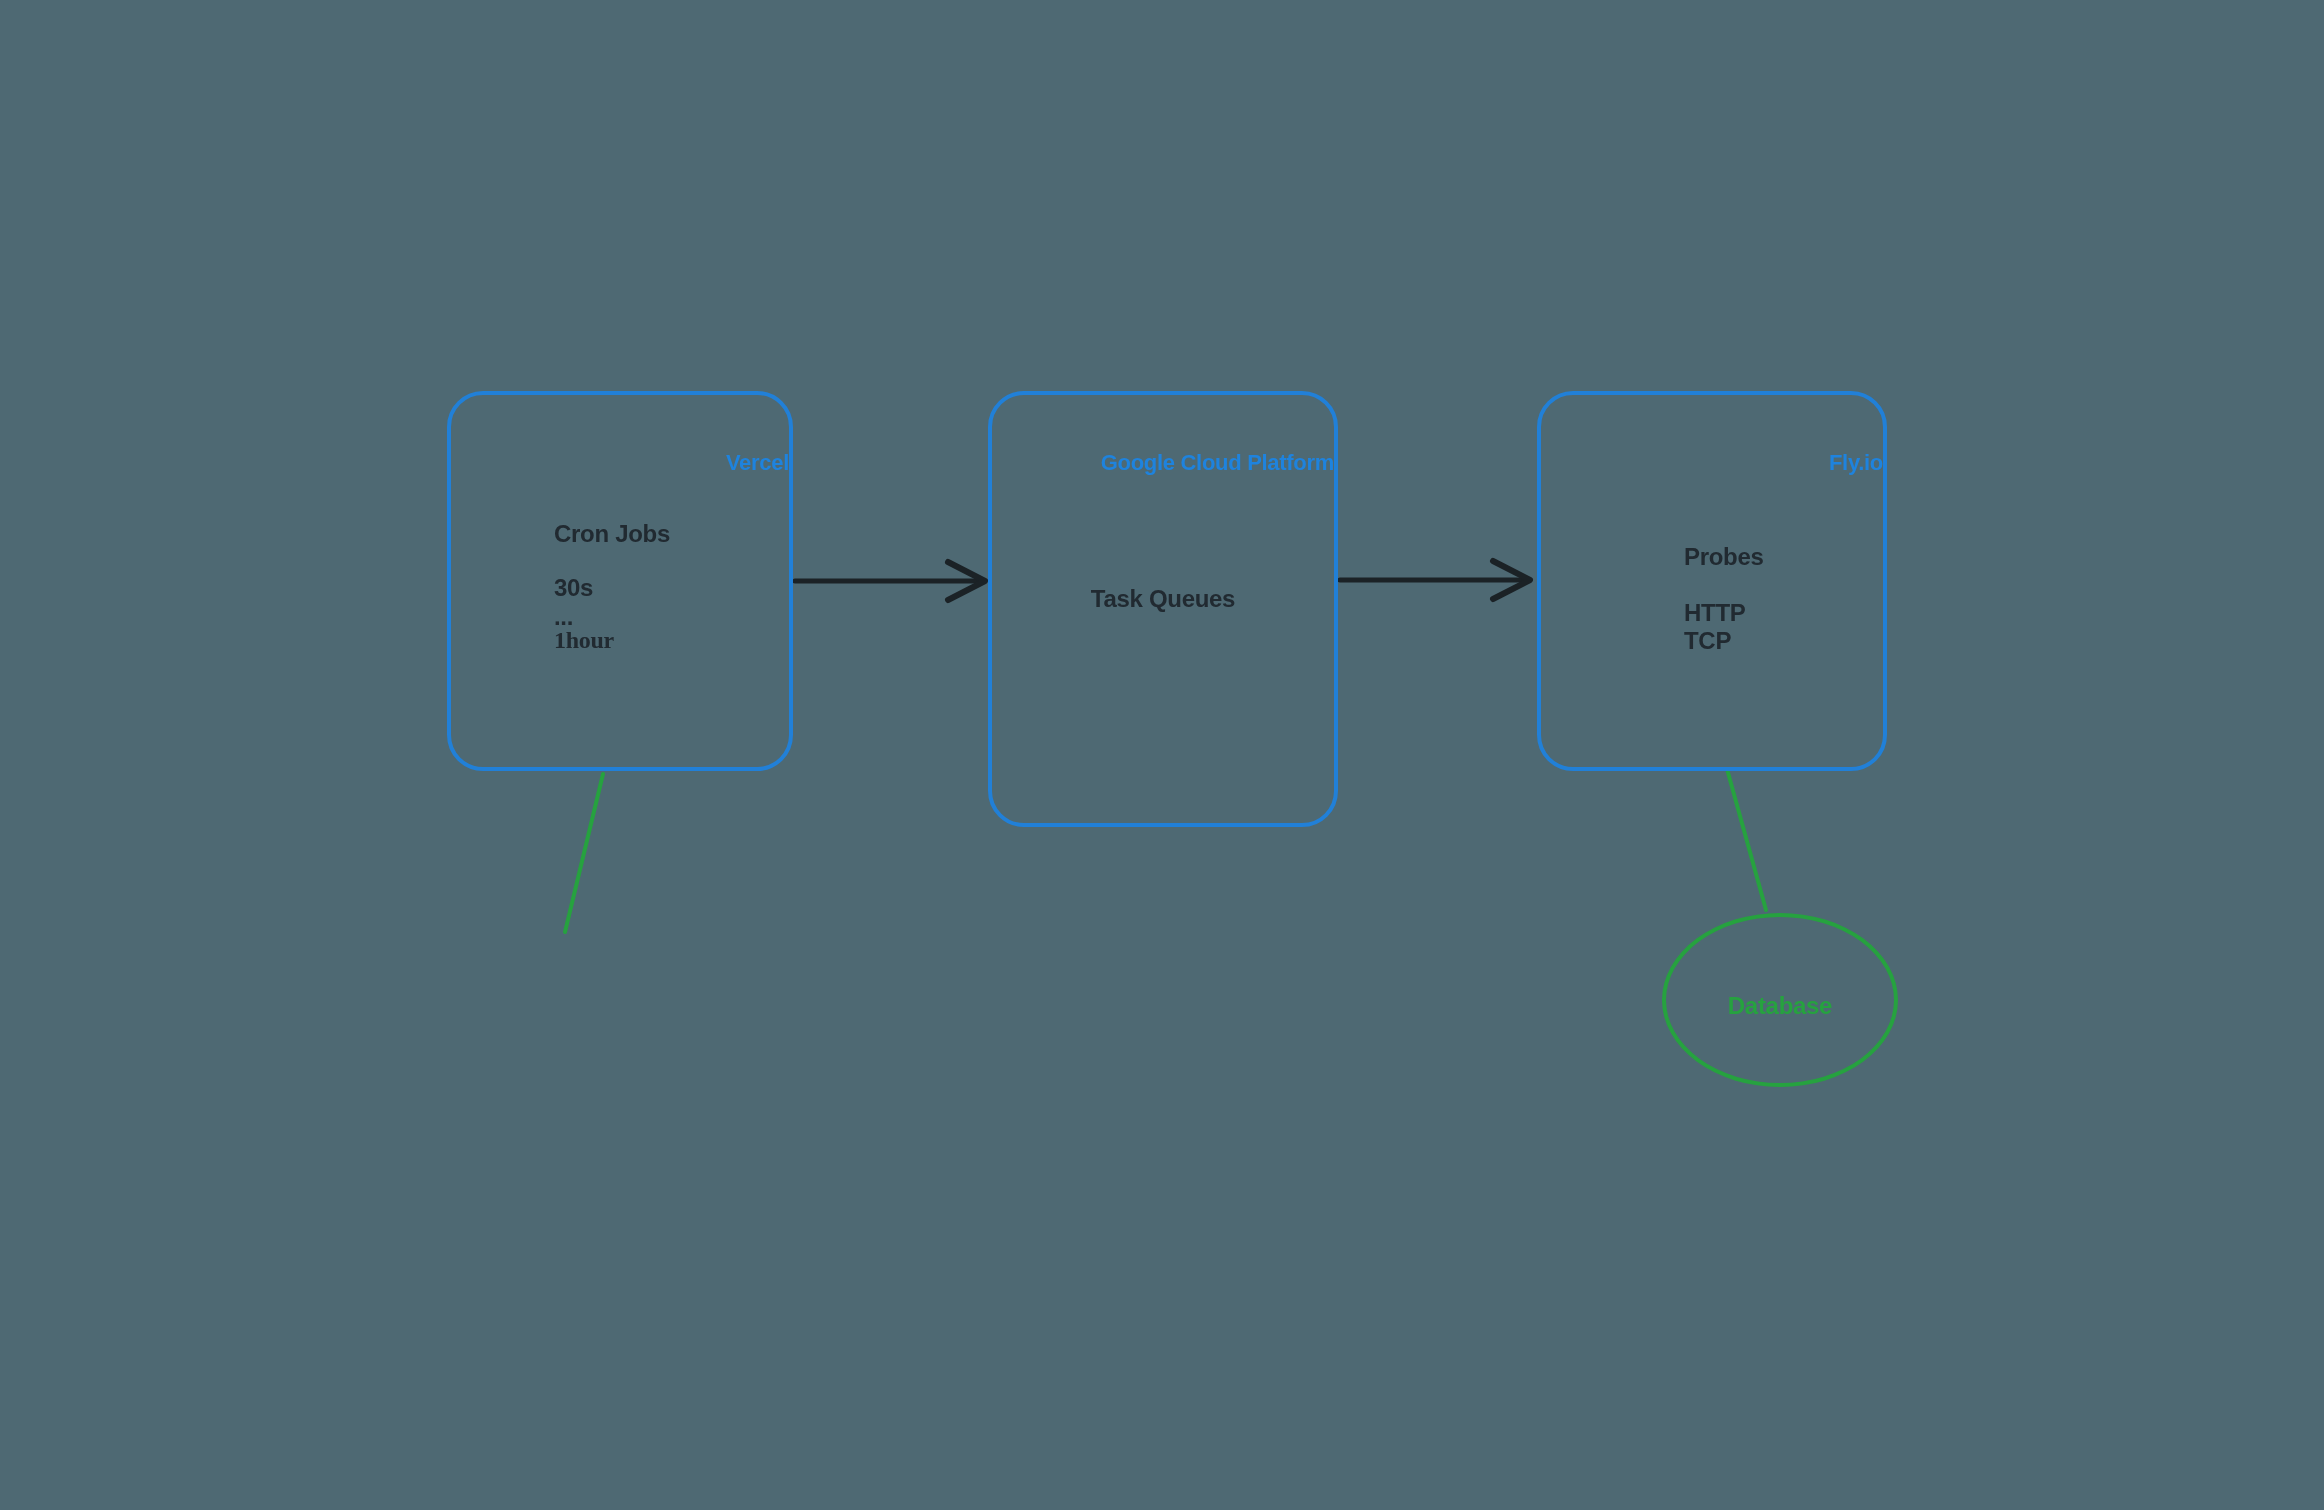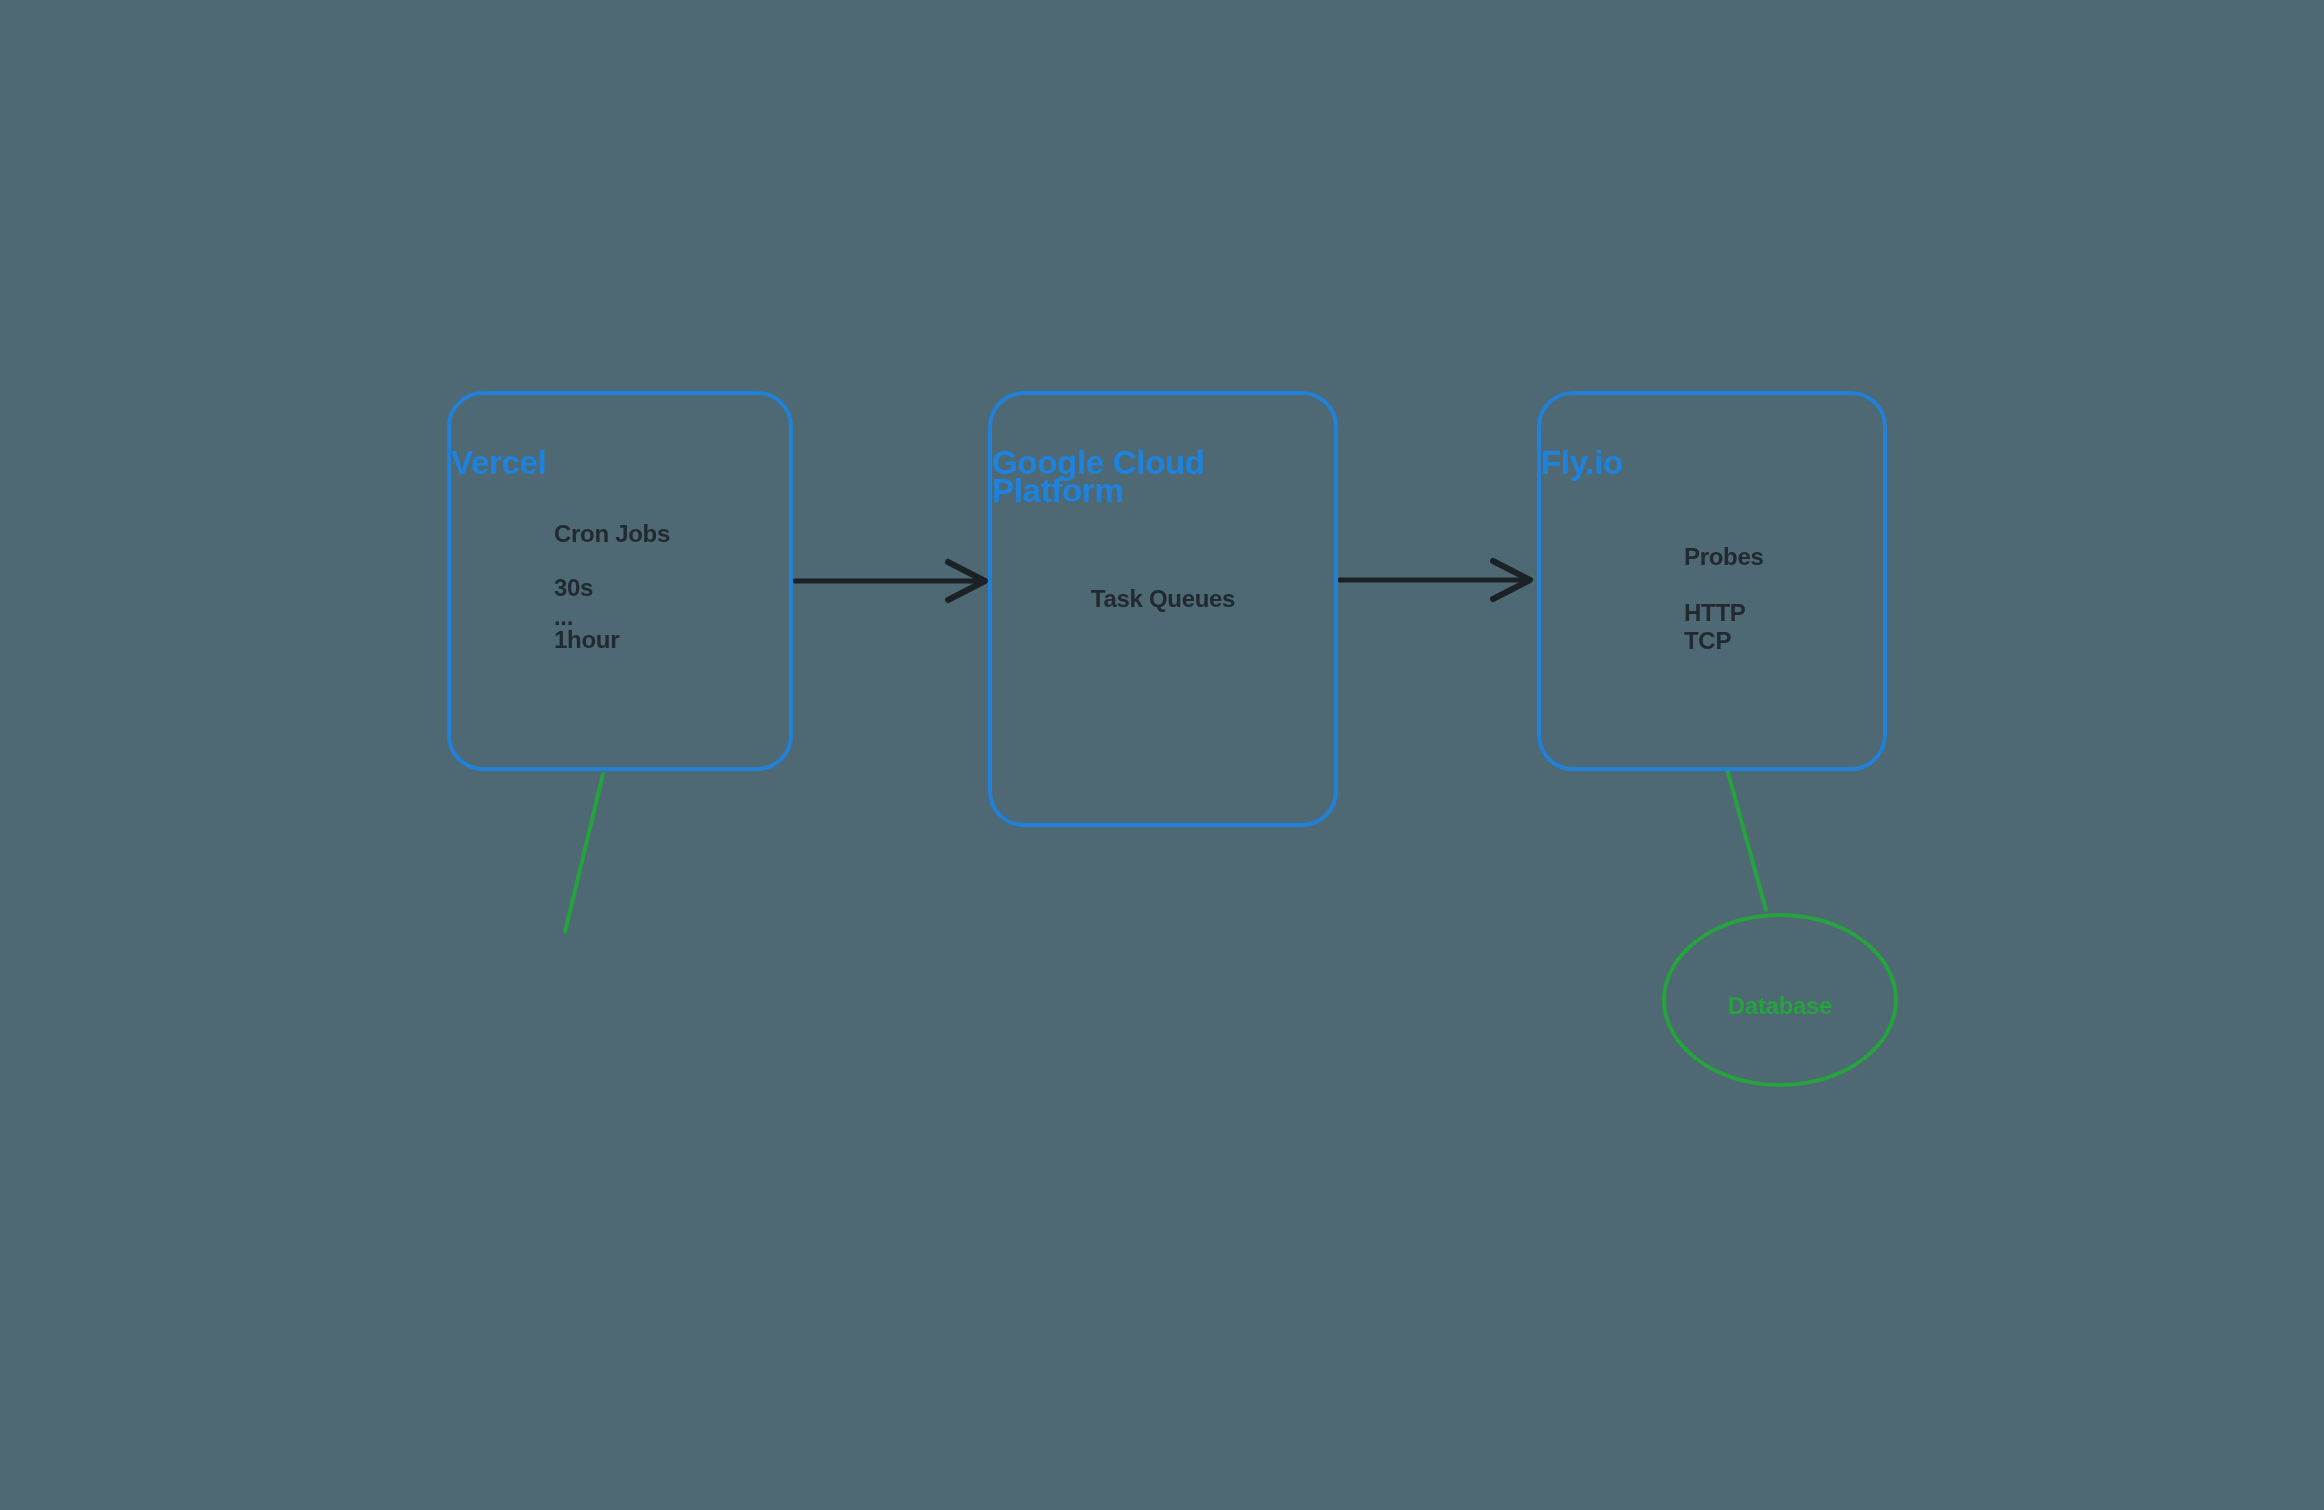--- a/index.html
+++ b/index.html
@@ -36,23 +36,23 @@
   }
   .ellipse {
     border: 4px solid var(--green, #26a23f);
     border-radius: 50%;
   }
   .title {
     position: absolute;
     left: 0;
     right: 0;
     top: 54px;
-    text-align: left;
+    text-align: right;
     color: var(--title-blue, #1e83de);
-    font-size: 33px;
+    font-size: 22px;
     font-weight: 600;
     letter-spacing: -0.3px;
     line-height: 28px;
   }
   .tline {
     position: absolute;
     font-size: 24px;
     font-weight: 600;
     color: var(--ink, #212a31);
     letter-spacing: -0.3px;
@@ -94,21 +94,21 @@
     <line x1="603" y1="774" x2="565" y2="932" stroke-width="4" stroke-linecap="round" stroke="#26a23f"></line>
 
     <line x1="1727" y1="769" x2="1766" y2="910" stroke-width="4" stroke-linecap="round" stroke="#26a23f"></line>
   </svg>
 
   <div class="node box" id="node-vercel">
     <div class="title">Vercel</div>
     <div class="tline" style="left:103px; top:125px;">Cron Jobs</div>
     <div class="tline" style="left:103px; top:179px;">30s</div>
     <div class="tline" style="left:103px; top:208px;">...</div>
-    <div class="tline" style="left:103px; top:231px;">1hour</div>
+    <div class="tline" style="left:103px; top:231px;font-family:Liberation Serif, serif;">1hour</div>
   </div>
 
   <div class="node box" id="node-gcp">
     <div class="title">Google Cloud Platform</div>
     <div class="tline center-line" style="top:190px;">Task Queues</div>
   </div>
 
   <div class="node box" id="node-flyio">
     <div class="title">Fly.io</div>
     <div class="tline" style="left:143px; top:148px;">Probes</div>

